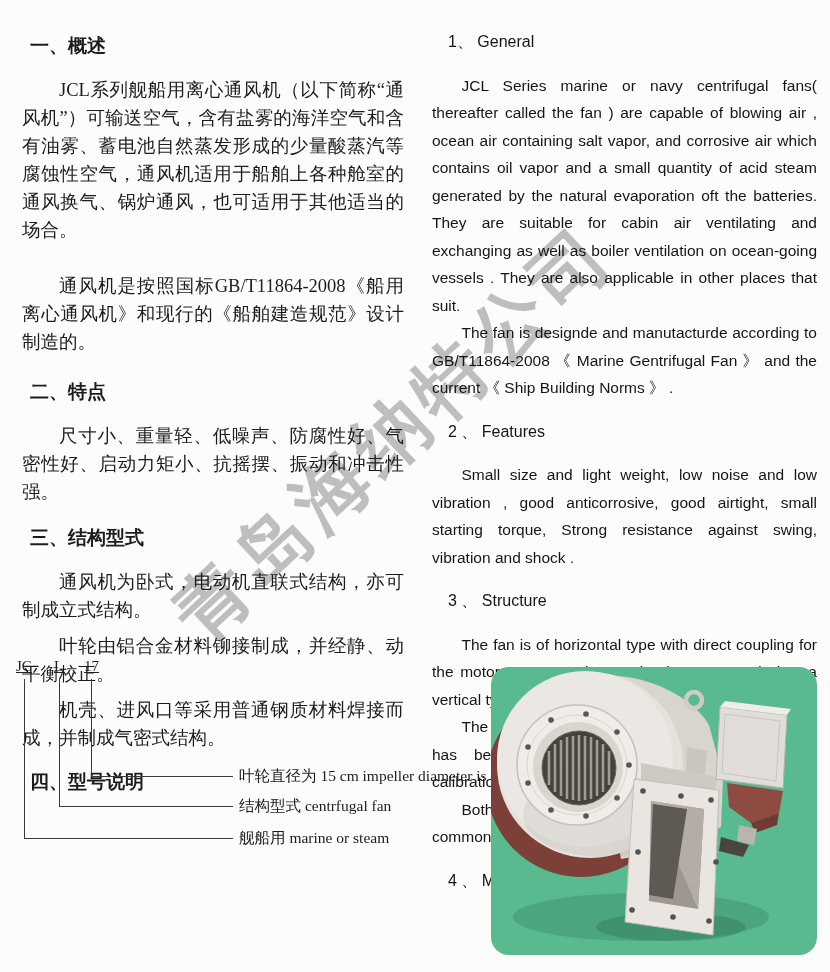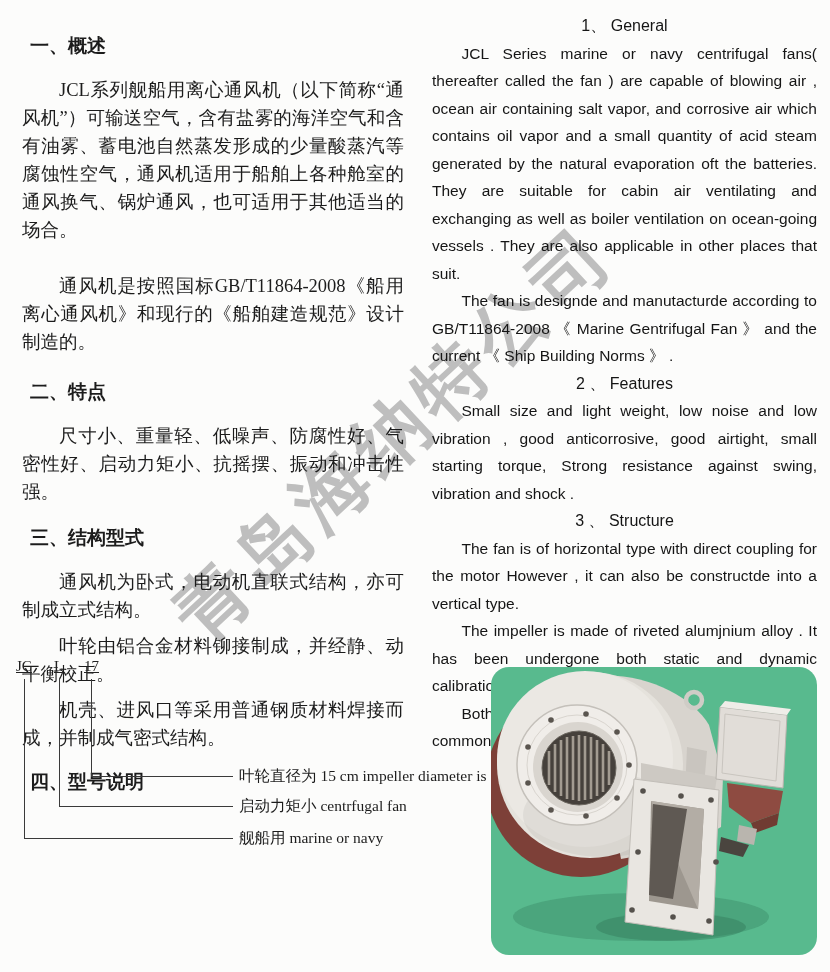--- a/index.html
+++ b/index.html
@@ -25,21 +25,21 @@
   .col-cn p{margin:8px;text-indent:2em;}
   .col-cn .gap-lg{margin-top:28px;}
   .col-cn .gap-md{margin-top:22px;}
   .col-cn .gap-sm{margin-top:18px;}
   
   .col-en{
     position:absolute;left:432px;top:12px;width:385px;z-index:2;
     font-family:"Liberation Sans",sans-serif;
     font-size:15.5px;line-height:27.5px;text-align:justify;color:#151515;
   }
-  .col-en h3{margin:0;font-size:16px;font-weight:400;line-height:27.5px;text-align:center;}
+  .col-en h3{margin:16px;font-size:16px;font-weight:400;line-height:27.5px;text-align:left;}
   .col-en p{margin:0;text-indent:1.9em;}
   
   .diagram{position:absolute;left:0;top:0;z-index:2;}
   .code-part{
     position:absolute;font-size:15px;text-decoration:underline;
     font-family:Liberation Serif, serif;color:#222;
   }
   .vline{position:absolute;width:0;border-left:1px solid #3a3a3a;}
   .hline{position:absolute;height:0;border-top:1px solid #3a3a3a;}
   .diag-label{
@@ -93,22 +93,22 @@
 
     <div class="vline" style="left:24px;top:679px;height:159px;"></div>
     <div class="vline" style="left:59px;top:679px;height:127px;"></div>
     <div class="vline" style="left:91px;top:679px;height:97px;"></div>
 
     <div class="hline" style="left:91px;top:776px;width:142px;"></div>
     <div class="hline" style="left:59px;top:806px;width:174px;"></div>
     <div class="hline" style="left:24px;top:838px;width:209px;"></div>
 
     <span class="diag-label" style="top:766px;">叶轮直径为 15 cm impeller diameter is 15cm</span>
-    <span class="diag-label" style="top:796px;">启动力矩小 centrfugal fan</span>
-    <span class="diag-label" style="top:828px;">舰船用 marine or navy</span>
+    <span class="diag-label" style="top:796px;">结构型式 centrfugal fan</span>
+    <span class="diag-label" style="top:828px;">舰船用 marine or steam</span>
   </div>
 
   <div class="photo">
     <svg viewBox="0 0 326 288" aria-hidden="true">
 
       <ellipse cx="150" cy="250" rx="128" ry="24" fill="#3d8f6c" opacity="0.5"></ellipse>
       <ellipse cx="180" cy="260" rx="75" ry="14" fill="#347a5c" opacity="0.45"></ellipse>
 
       <circle cx="90" cy="115" r="95" fill="#7d4038"></circle>
 

